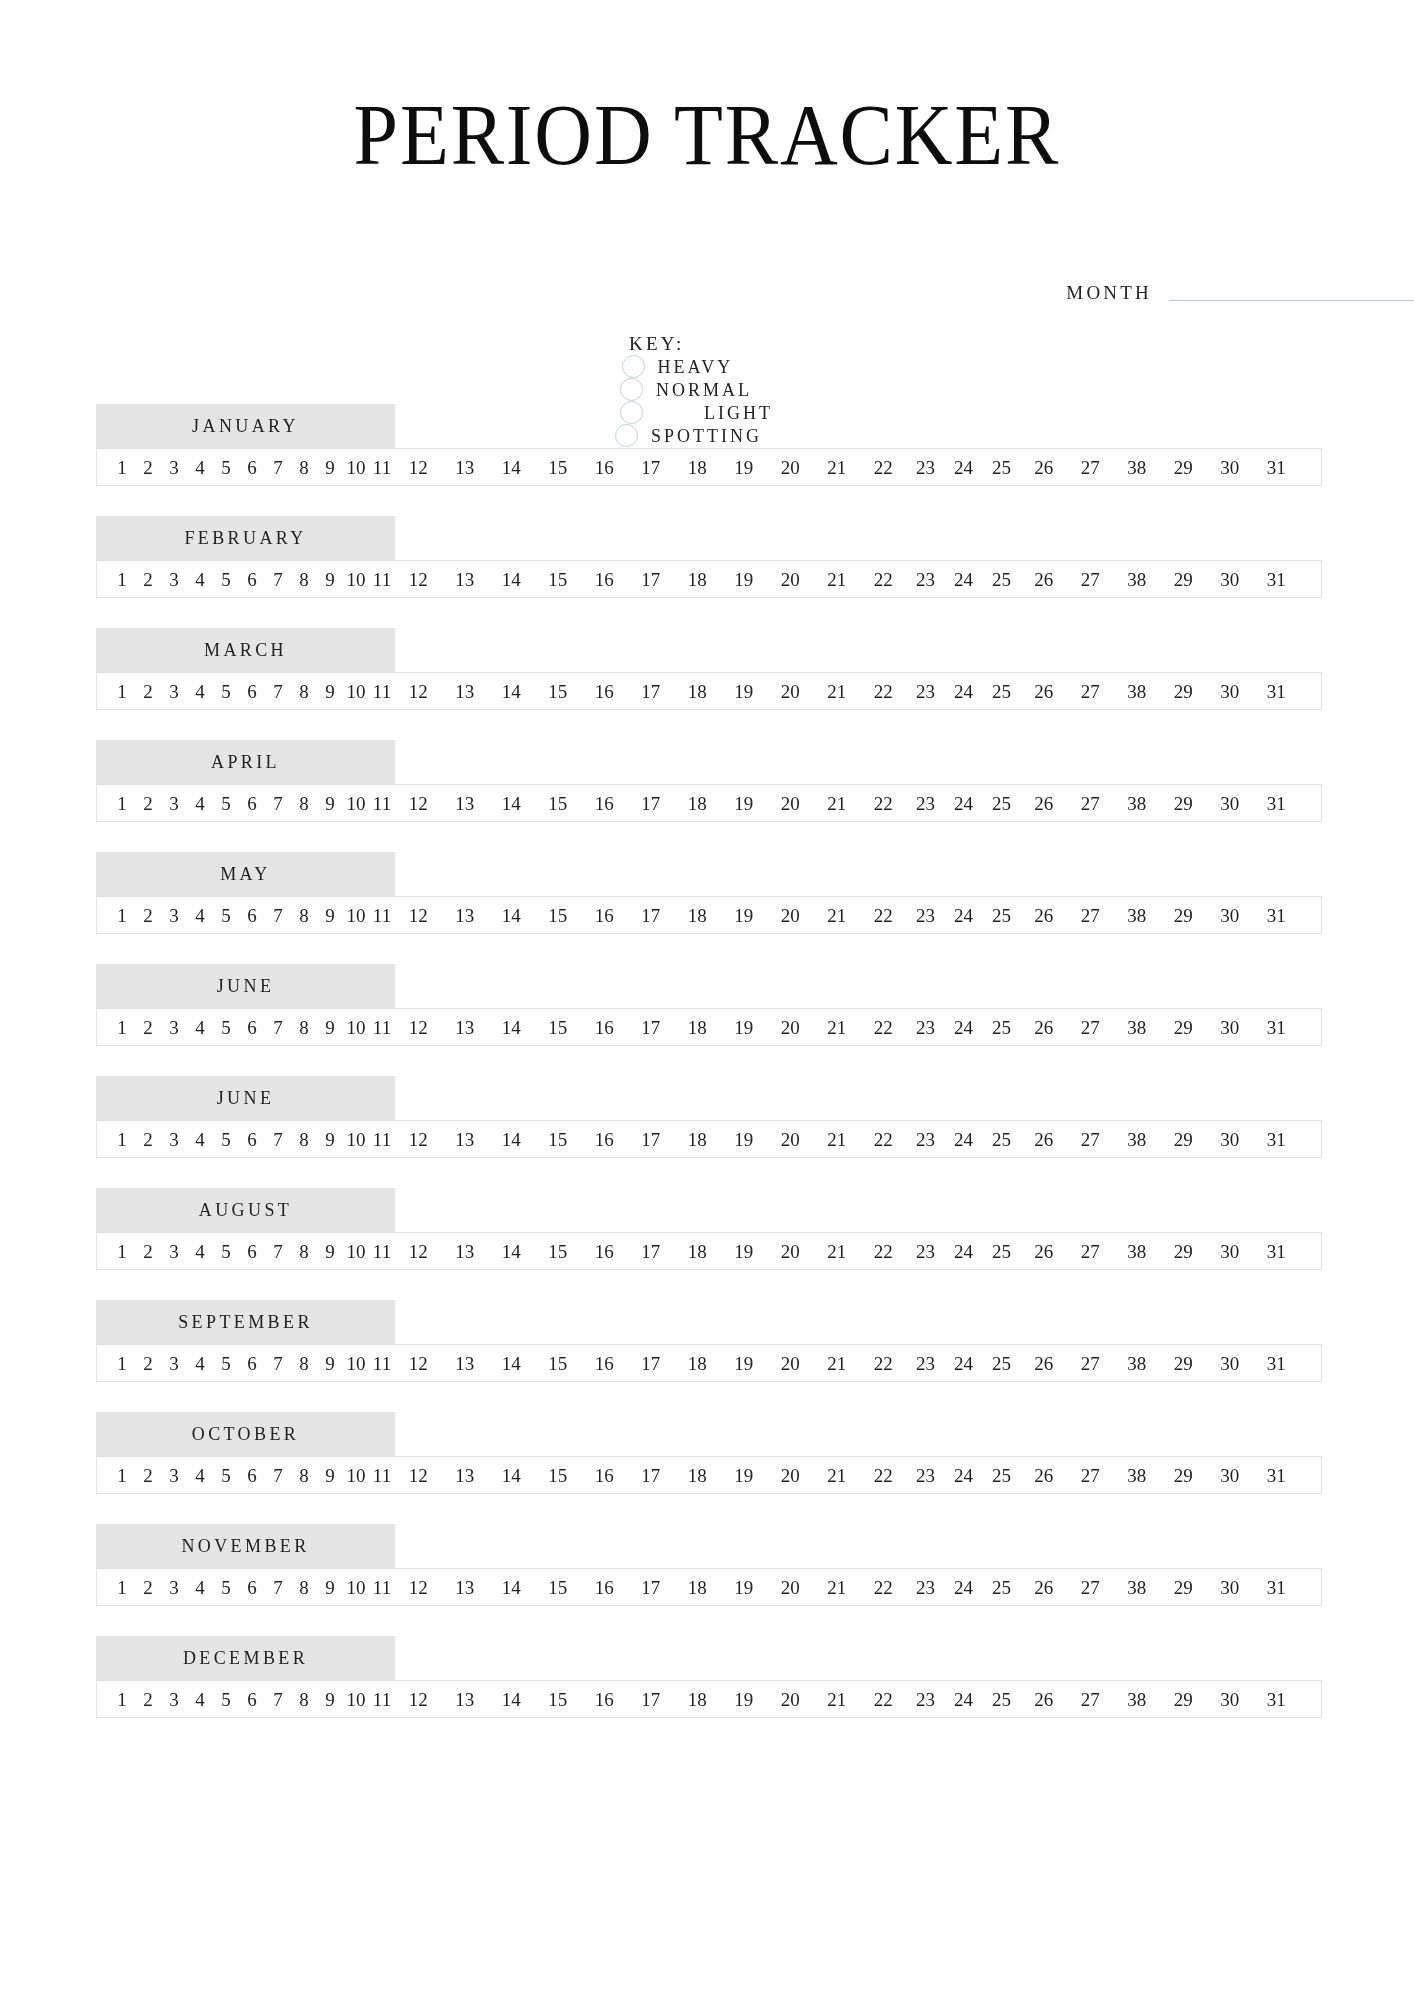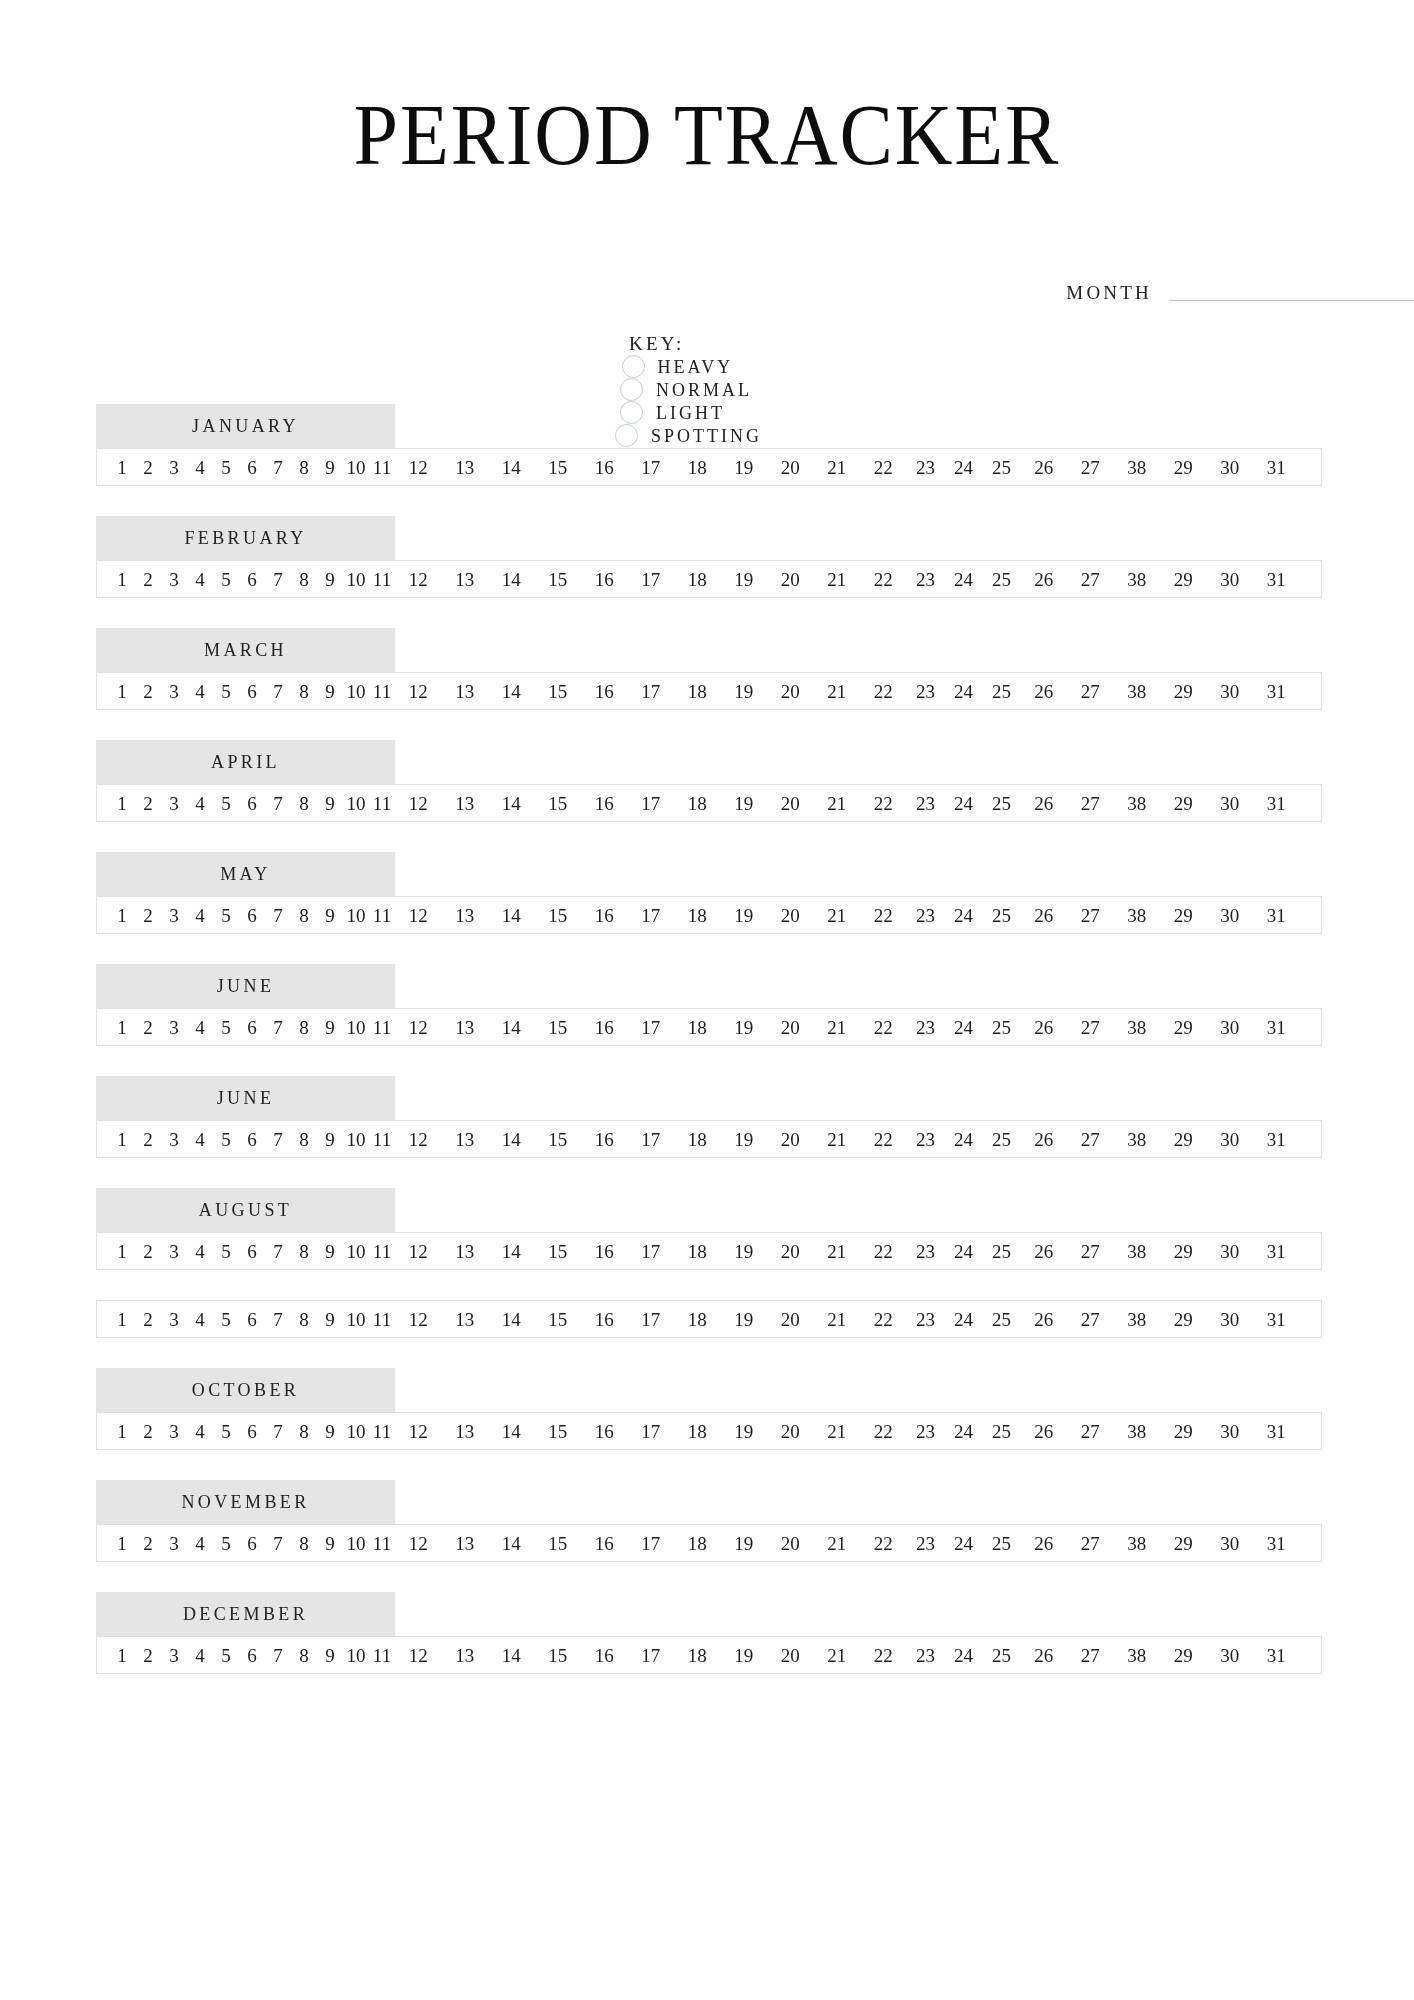--- a/index.html
+++ b/index.html
@@ -85,21 +85,21 @@
     width: 172px;
     flex: 0 0 auto;
   }
   .key-item {
     display: flex;
     align-items: flex-end;
     flex: 0 0 auto;
   }
   .key-item.k1 { width: 187px; }
   .key-item.k2 { width: 190px; }
-  .key-item.k3 { width: 190px; }
+  .key-item.k3 { width: 190px; gap: 48px; }
   .key-item.k4 { width: 200px; }
   .key-circle {
     width: 21px;
     height: 21px;
     border-radius: 50%;
     border: 1.4px solid #c3d0d5;
     background: #ffffff;
     flex: 0 0 auto;
   }
   .key-text {
@@ -499,20 +499,23 @@
           <div class="day-cell tight">25</div>
           <div class="day-cell wide">26</div>
           <div class="day-cell wide">27</div>
           <div class="day-cell wide">38</div>
           <div class="day-cell wide">29</div>
           <div class="day-cell wide">30</div>
           <div class="day-cell wide">31</div>
         </div>
       </div>
       <div class="month-block">
+        <div class="month-header">
+          <span class="month-name">SEPTEMBER</span>
+        </div>
         <div class="day-row">
           <div class="day-cell narrow">1</div>
           <div class="day-cell narrow">2</div>
           <div class="day-cell narrow">3</div>
           <div class="day-cell narrow">4</div>
           <div class="day-cell narrow">5</div>
           <div class="day-cell narrow">6</div>
           <div class="day-cell narrow">7</div>
           <div class="day-cell narrow">8</div>
           <div class="day-cell narrow">9</div>

